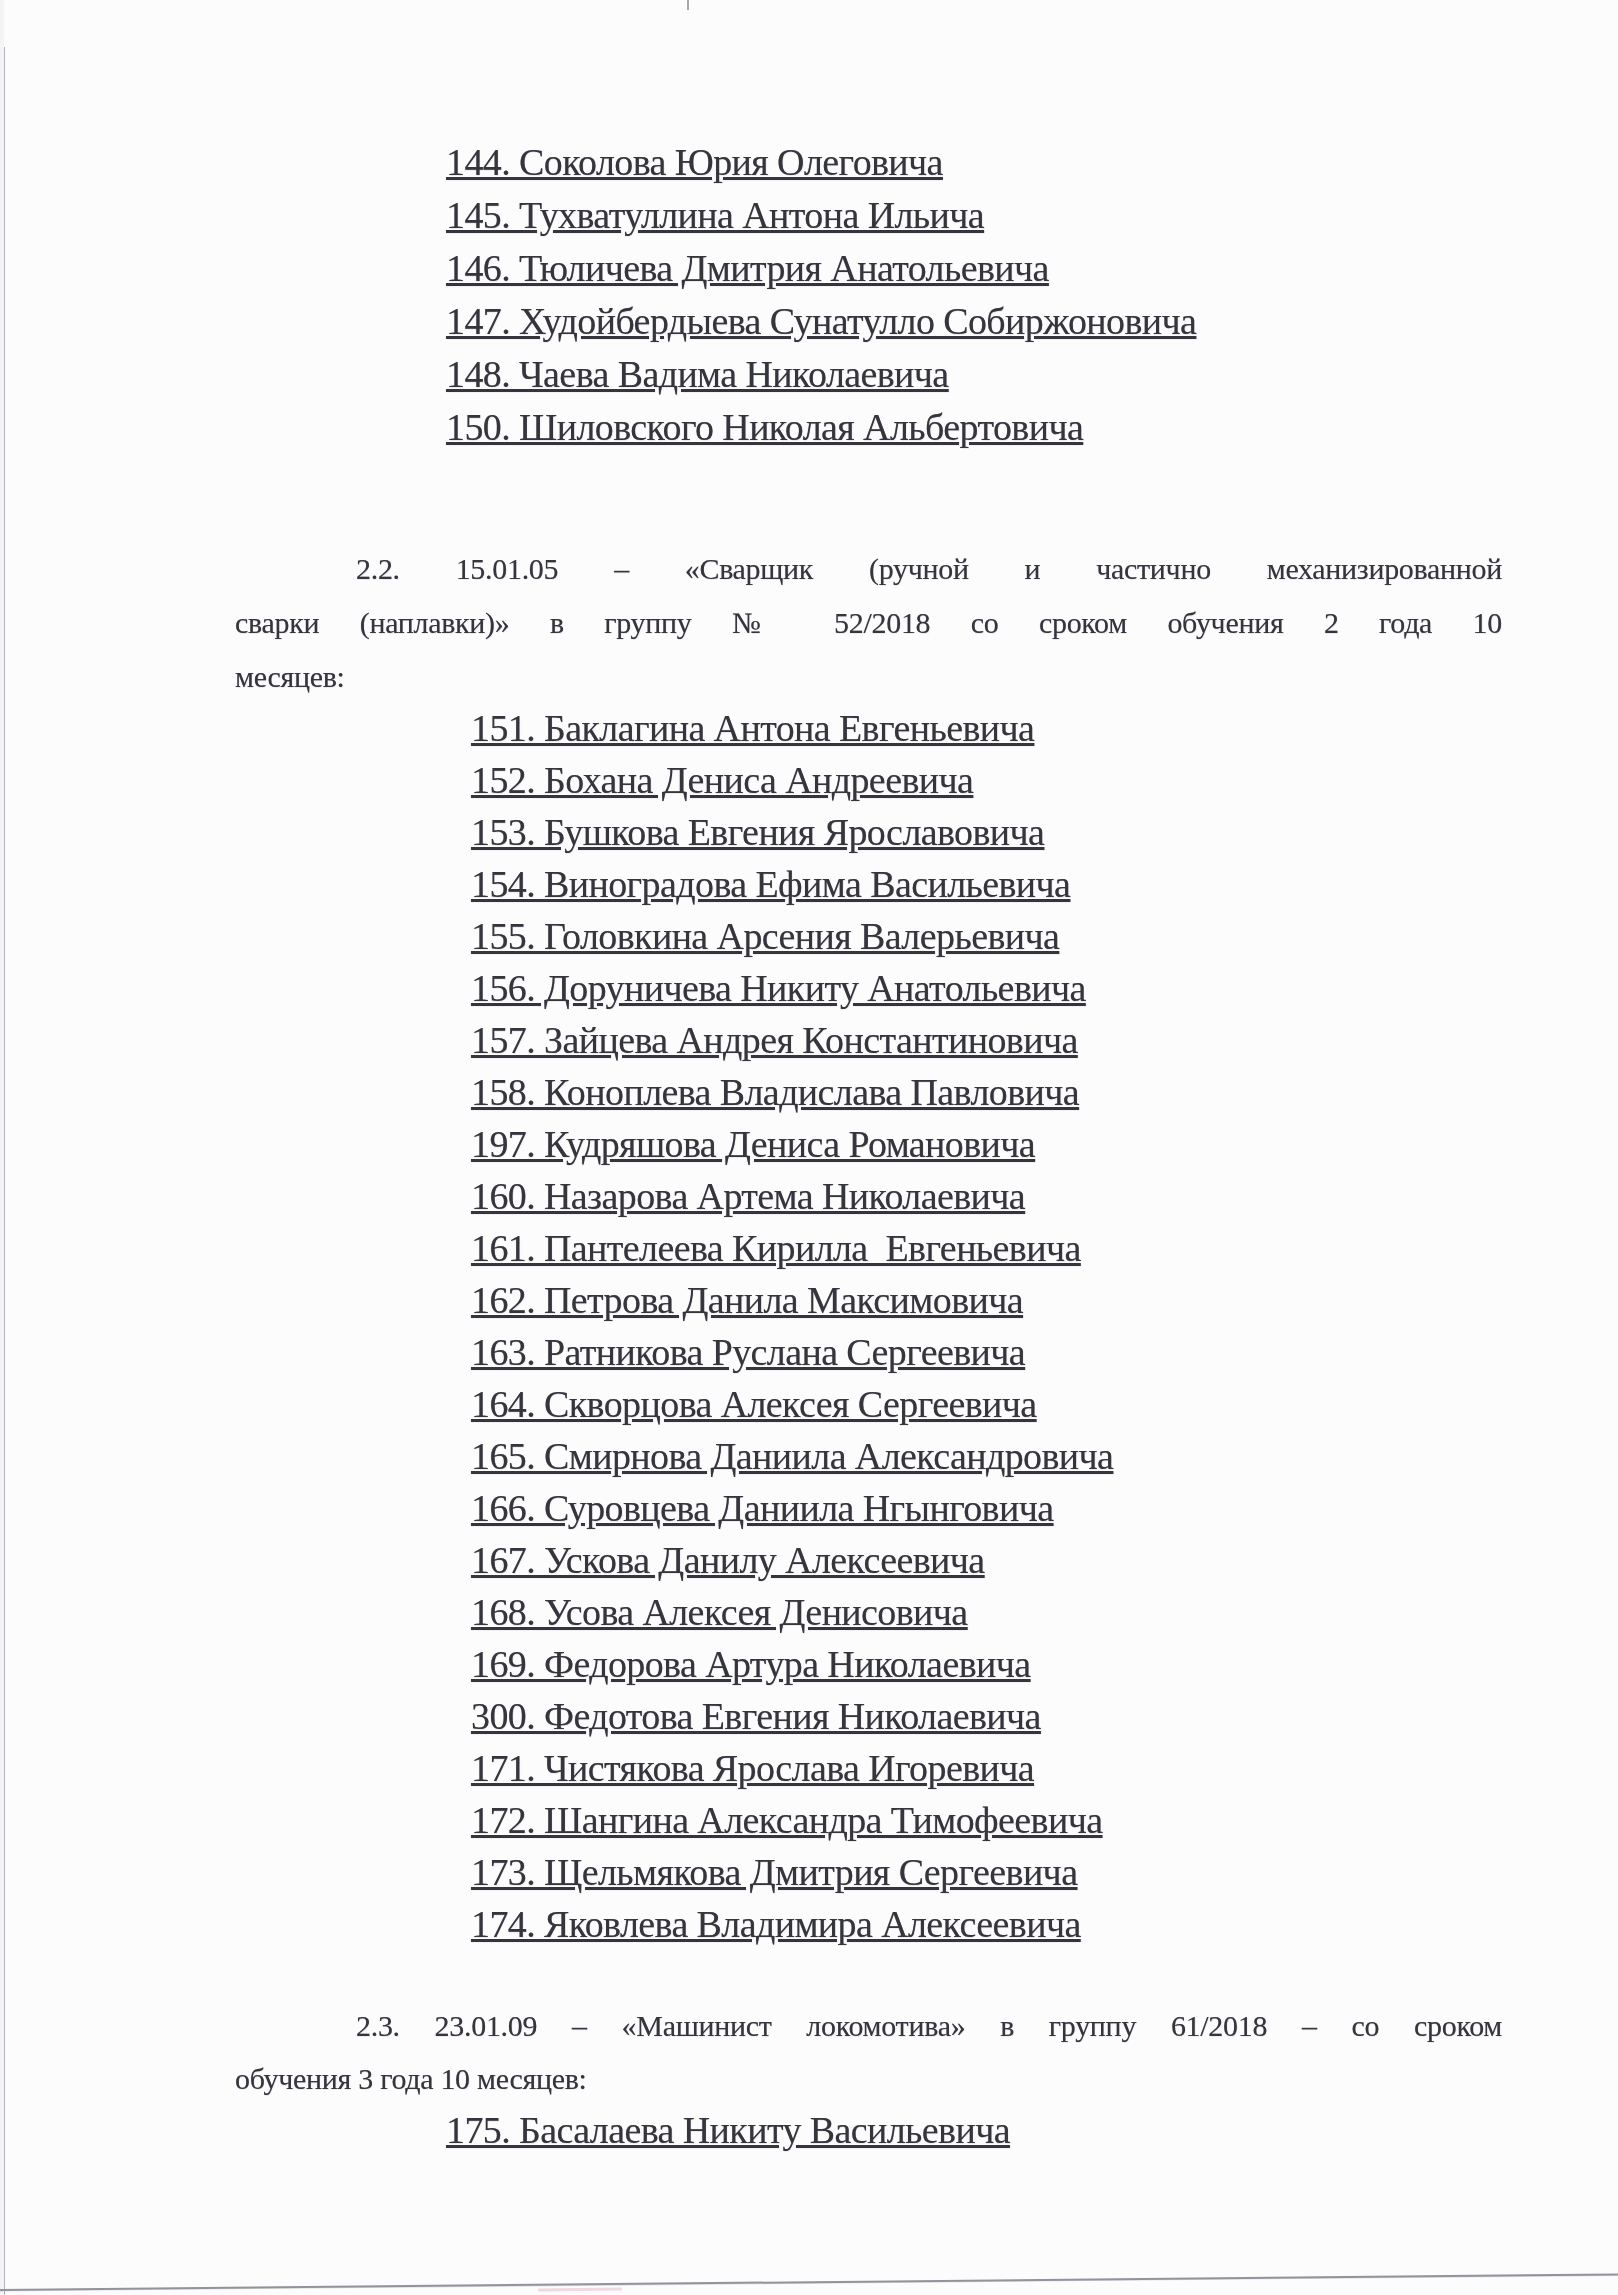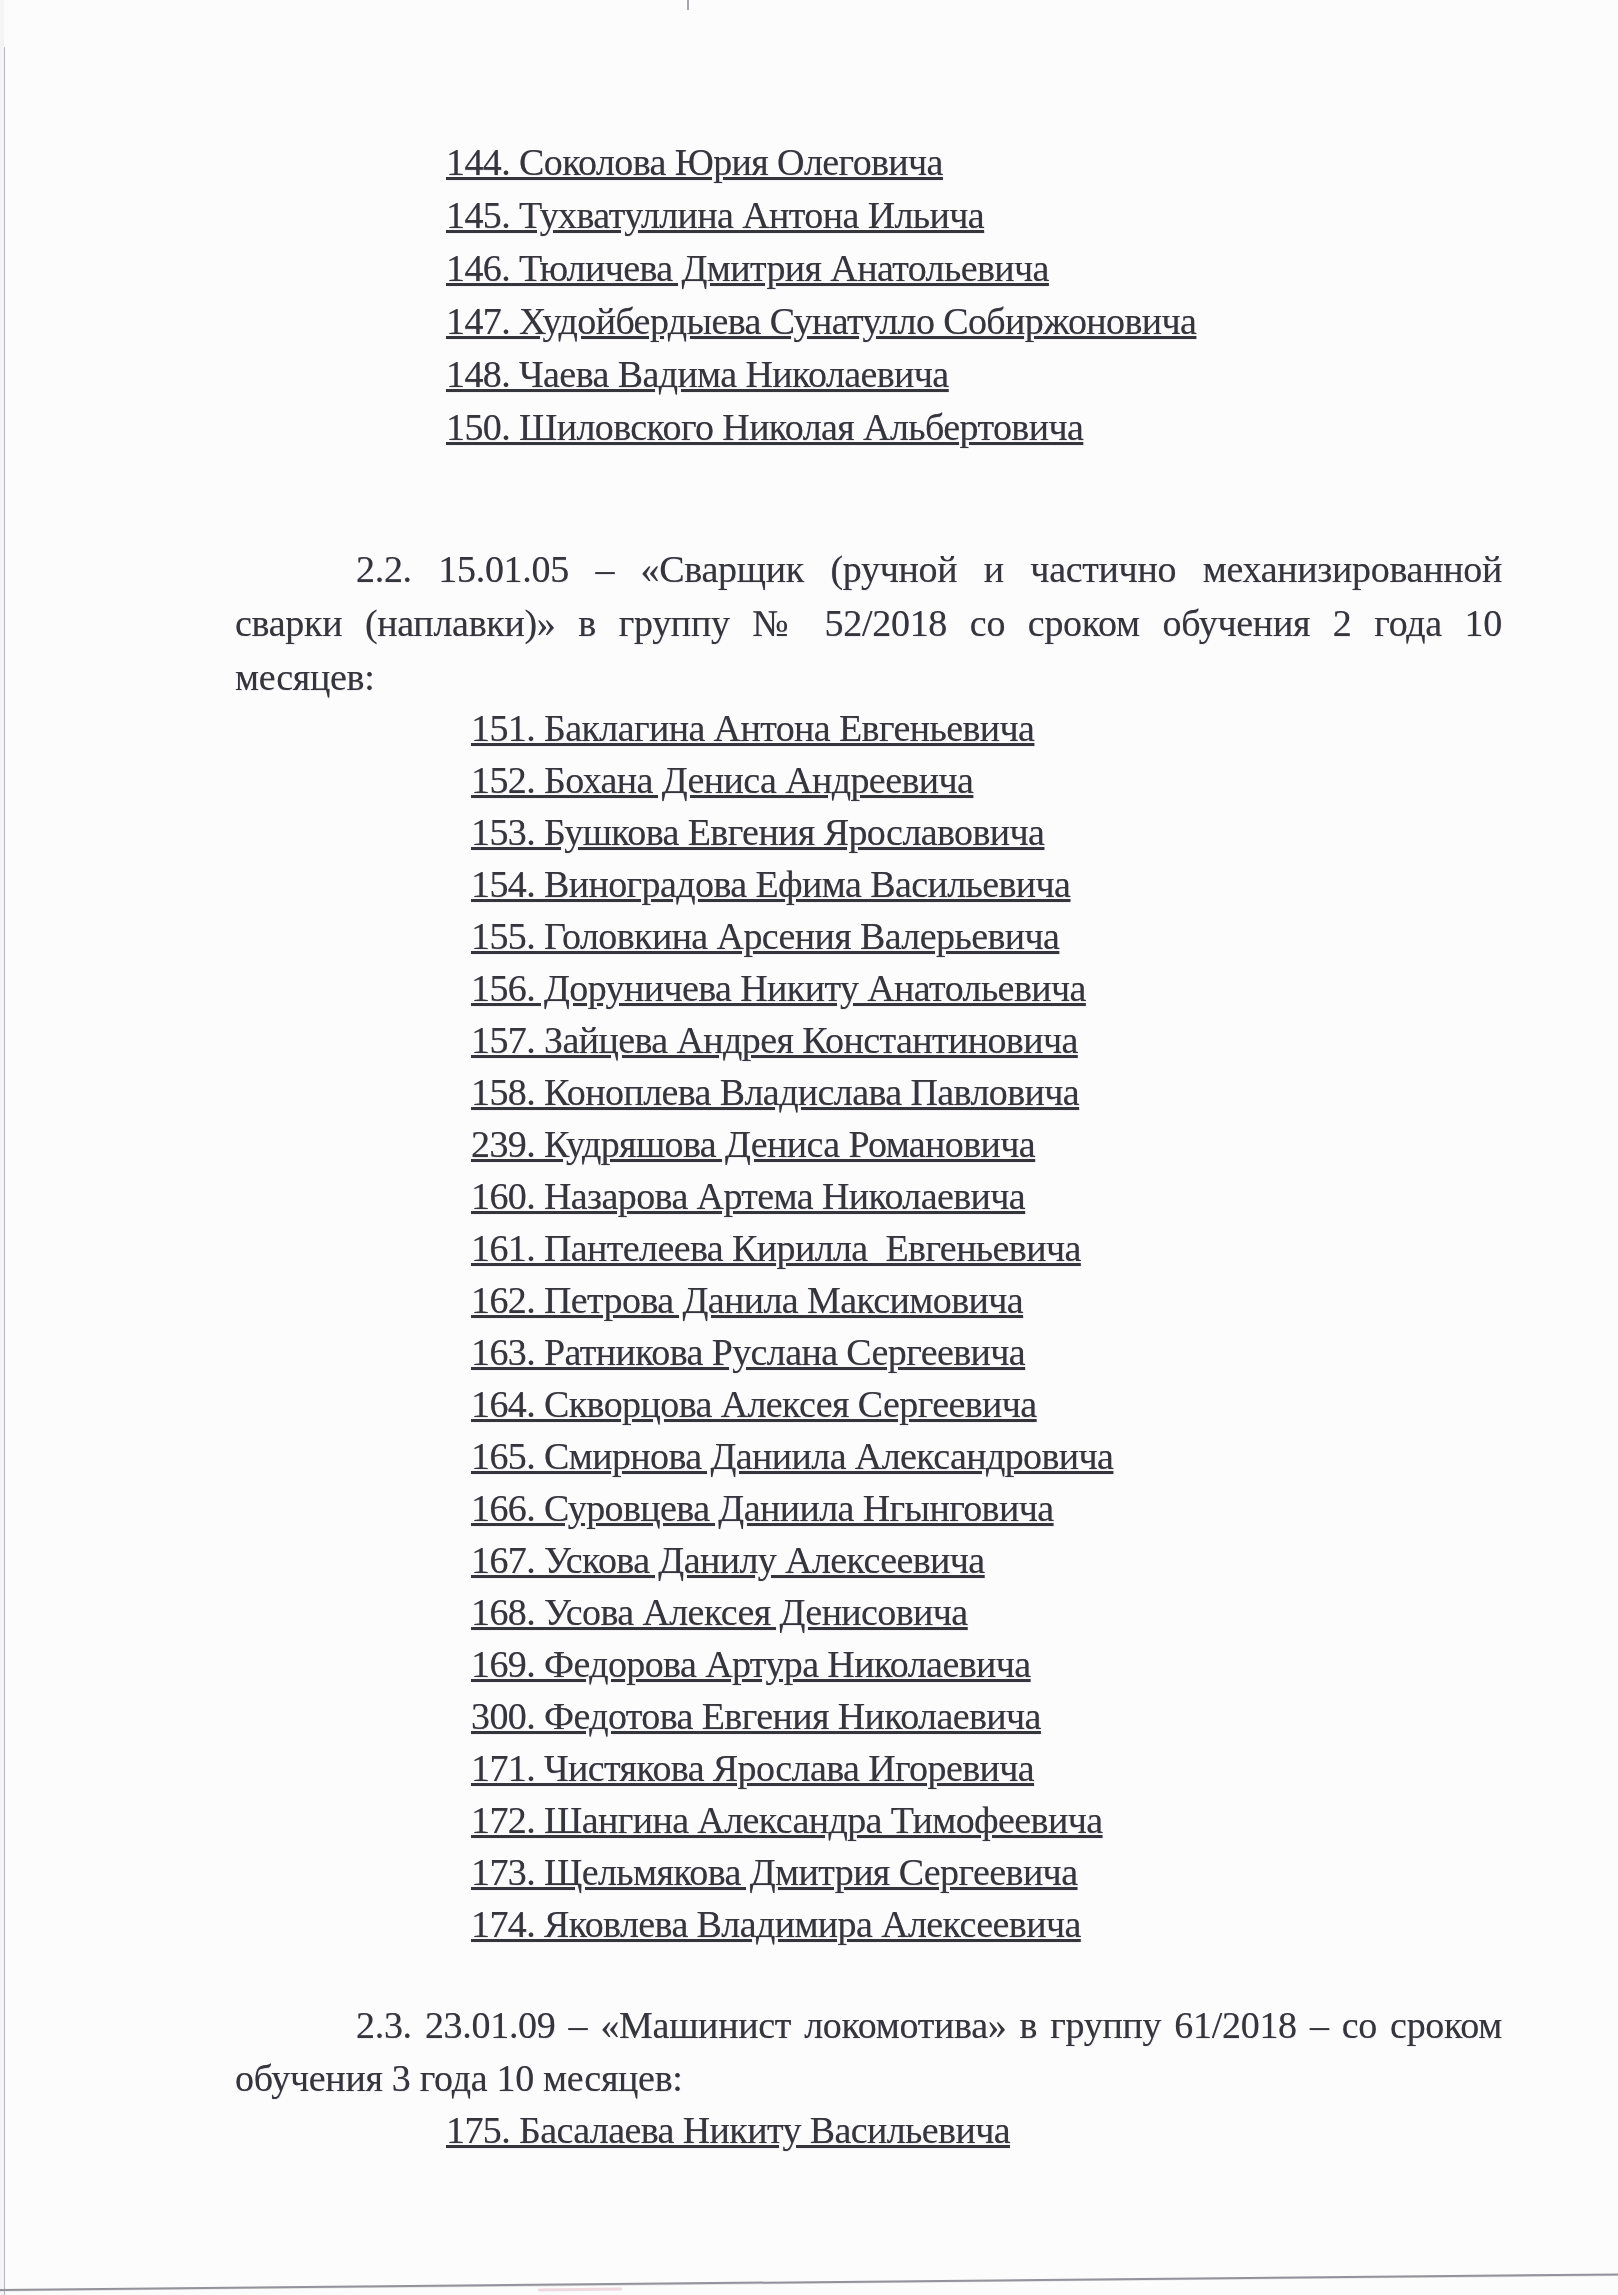--- a/index.html
+++ b/index.html
@@ -73,21 +73,21 @@
   .list-a { top: 136px; }
   .list-a .row { line-height: 53px; }
   .list-b { top: 702px; margin-left: 25px; }
   .list-b .row { line-height: 52px; }
   .list-c { top: 2104px; }
   .list-c .row { line-height: 53px; }
   .para {
     position: absolute;
     left: 235px;
     width: 1267px;
-    font-size: 38px;
+    font-size: 30px;
     letter-spacing: -0.3px;
   }
   .para .pline {
     display: block;
   }
   .para-22 { top: 542px; }
   .para-22 .pline { line-height: 54px; }
   .para-23 { top: 1999px; }
   .para-23 .pline { line-height: 53px; }
   .pline.indent { padding-left: 121px; }
@@ -124,21 +124,21 @@
 
   <div class="list list-b txt">
     <div class="row">151. Баклагина Антона Евгеньевича</div>
     <div class="row">152. Бохана Дениса Андреевича</div>
     <div class="row">153. Бушкова Евгения Ярославовича</div>
     <div class="row">154. Виноградова Ефима Васильевича</div>
     <div class="row">155. Головкина Арсения Валерьевича</div>
     <div class="row">156. Доруничева Никиту Анатольевича</div>
     <div class="row">157. Зайцева Андрея Константиновича</div>
     <div class="row">158. Коноплева Владислава Павловича</div>
-    <div class="row">239. Кудряшова Дениса Романовича</div>
+    <div class="row">197. Кудряшова Дениса Романовича</div>
     <div class="row">160. Назарова Артема Николаевича</div>
     <div class="row">161. Пантелеева Кирилла  Евгеньевича</div>
     <div class="row">162. Петрова Данила Максимовича</div>
     <div class="row">163. Ратникова Руслана Сергеевича</div>
     <div class="row">164. Скворцова Алексея Сергеевича</div>
     <div class="row">165. Смирнова Даниила Александровича</div>
     <div class="row">166. Суровцева Даниила Нгынговича</div>
     <div class="row">167. Ускова Данилу Алексеевича</div>
     <div class="row">168. Усова Алексея Денисовича</div>
     <div class="row">169. Федорова Артура Николаевича</div>

